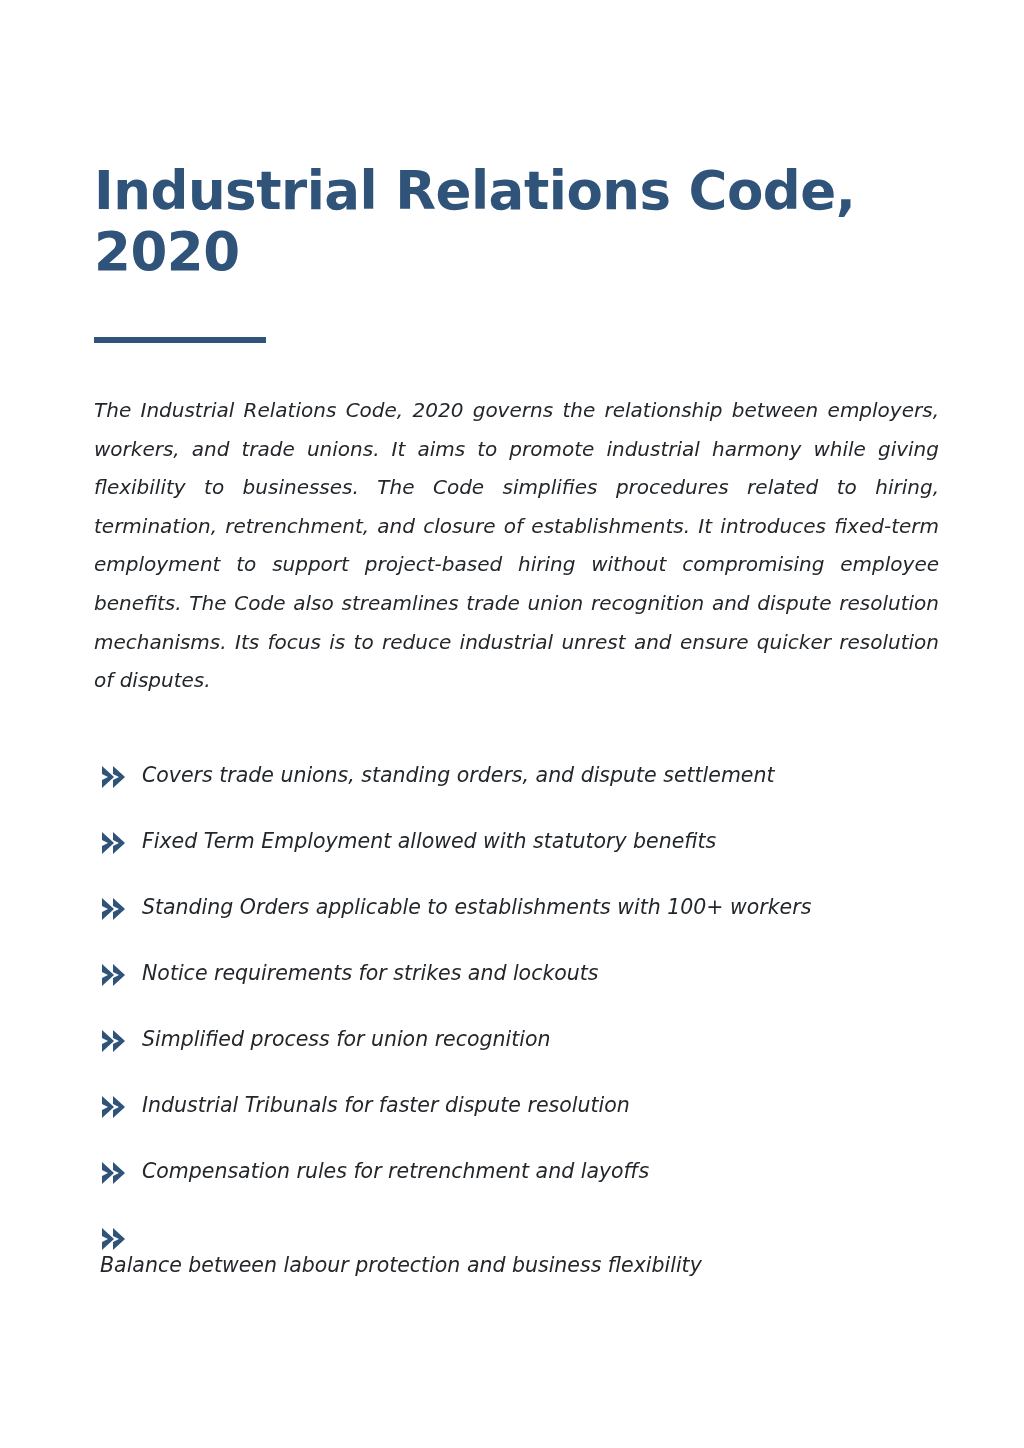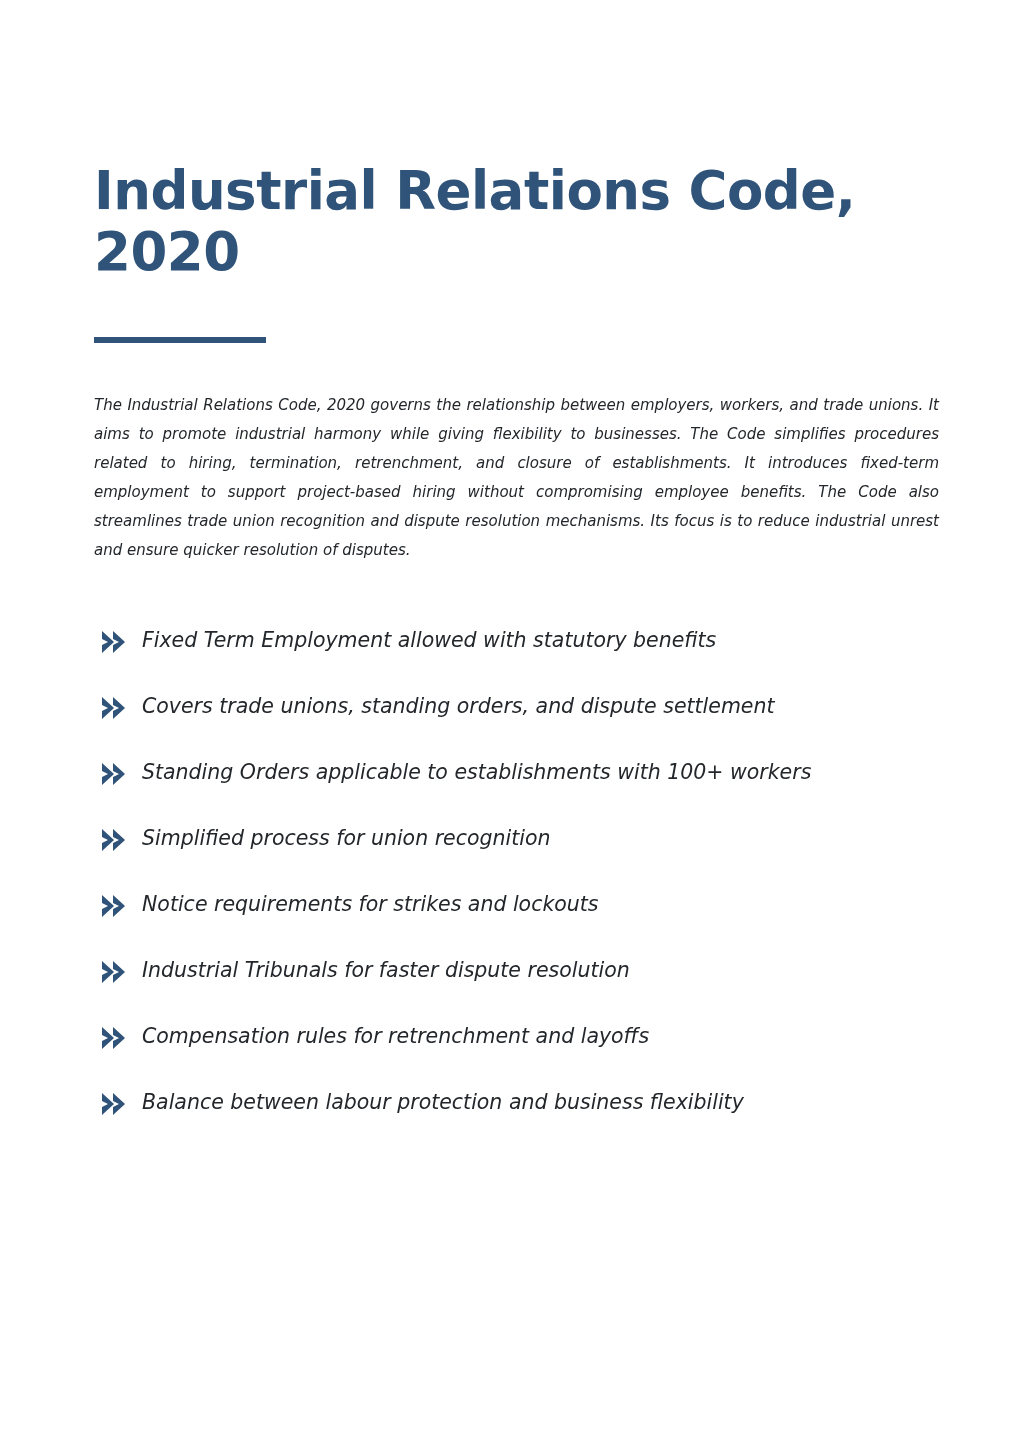--- a/index.html
+++ b/index.html
@@ -42,38 +42,38 @@
   .rule {
     width: 172px;
     height: 6px;
     background: #2f5379;
     margin-top: 54px;
   }
   .intro {
     margin-top: 48px;
     font-family: "DejaVu Sans", sans-serif;
     font-style: italic;
-    font-size: 15px;
+    font-size: 20px;
     line-height: 1.93;
     color: #23272b;
     text-align: justify;
     text-justify: inter-word;
     width: 845px;
   }
   .bullets {
     margin-top: 62px;
     list-style: none;
     padding: 0 0 0 6px;
   }
   .bullet {
     display: flex;
     align-items: flex-start;
     margin-bottom: 38px;
   }
-  .bullet:last-child { margin-bottom: 14px; }
+  .bullet:last-child { margin-bottom: 14px; flex-direction: column; }
   .bullet-icon {
     flex: 0 0 auto;
     width: 28px;
     height: 26px;
     margin-right: 14px;
     margin-top: 2px;
   }
   .bullet-text {
     font-family: "DejaVu Sans", sans-serif;
     font-style: italic;
@@ -96,61 +96,61 @@
 
     <ul class="bullets">
 
       <li class="bullet">
         <span class="bullet-icon">
           <svg width="28" height="26" viewBox="0 0 28 26" xmlns="http://www.w3.org/2000/svg">
             <path d="M2 2 L14 13 L2 24 L2 16 L8 13 L2 10 Z" fill="#2f5379"></path>
             <path d="M13 2 L25 13 L13 24 L13 16 L19 13 L13 10 Z" fill="#2f5379"></path>
           </svg>
         </span>
-        <span class="bullet-text">Fixed Term Employment allowed with statutory benefits</span>
+        <span class="bullet-text">Covers trade unions, standing orders, and dispute settlement</span>
       </li>
 
       <li class="bullet">
         <span class="bullet-icon">
           <svg width="28" height="26" viewBox="0 0 28 26" xmlns="http://www.w3.org/2000/svg">
             <path d="M2 2 L14 13 L2 24 L2 16 L8 13 L2 10 Z" fill="#2f5379"></path>
             <path d="M13 2 L25 13 L13 24 L13 16 L19 13 L13 10 Z" fill="#2f5379"></path>
           </svg>
         </span>
-        <span class="bullet-text">Covers trade unions, standing orders, and dispute settlement</span>
+        <span class="bullet-text">Fixed Term Employment allowed with statutory benefits</span>
       </li>
 
       <li class="bullet">
         <span class="bullet-icon">
           <svg width="28" height="26" viewBox="0 0 28 26" xmlns="http://www.w3.org/2000/svg">
             <path d="M2 2 L14 13 L2 24 L2 16 L8 13 L2 10 Z" fill="#2f5379"></path>
             <path d="M13 2 L25 13 L13 24 L13 16 L19 13 L13 10 Z" fill="#2f5379"></path>
           </svg>
         </span>
         <span class="bullet-text">Standing Orders applicable to establishments with 100+ workers</span>
       </li>
 
       <li class="bullet">
         <span class="bullet-icon">
           <svg width="28" height="26" viewBox="0 0 28 26" xmlns="http://www.w3.org/2000/svg">
             <path d="M2 2 L14 13 L2 24 L2 16 L8 13 L2 10 Z" fill="#2f5379"></path>
             <path d="M13 2 L25 13 L13 24 L13 16 L19 13 L13 10 Z" fill="#2f5379"></path>
           </svg>
         </span>
-        <span class="bullet-text">Simplified process for union recognition</span>
+        <span class="bullet-text">Notice requirements for strikes and lockouts</span>
       </li>
 
       <li class="bullet">
         <span class="bullet-icon">
           <svg width="28" height="26" viewBox="0 0 28 26" xmlns="http://www.w3.org/2000/svg">
             <path d="M2 2 L14 13 L2 24 L2 16 L8 13 L2 10 Z" fill="#2f5379"></path>
             <path d="M13 2 L25 13 L13 24 L13 16 L19 13 L13 10 Z" fill="#2f5379"></path>
           </svg>
         </span>
-        <span class="bullet-text">Notice requirements for strikes and lockouts</span>
+        <span class="bullet-text">Simplified process for union recognition</span>
       </li>
 
       <li class="bullet">
         <span class="bullet-icon">
           <svg width="28" height="26" viewBox="0 0 28 26" xmlns="http://www.w3.org/2000/svg">
             <path d="M2 2 L14 13 L2 24 L2 16 L8 13 L2 10 Z" fill="#2f5379"></path>
             <path d="M13 2 L25 13 L13 24 L13 16 L19 13 L13 10 Z" fill="#2f5379"></path>
           </svg>
         </span>
         <span class="bullet-text">Industrial Tribunals for faster dispute resolution</span>

